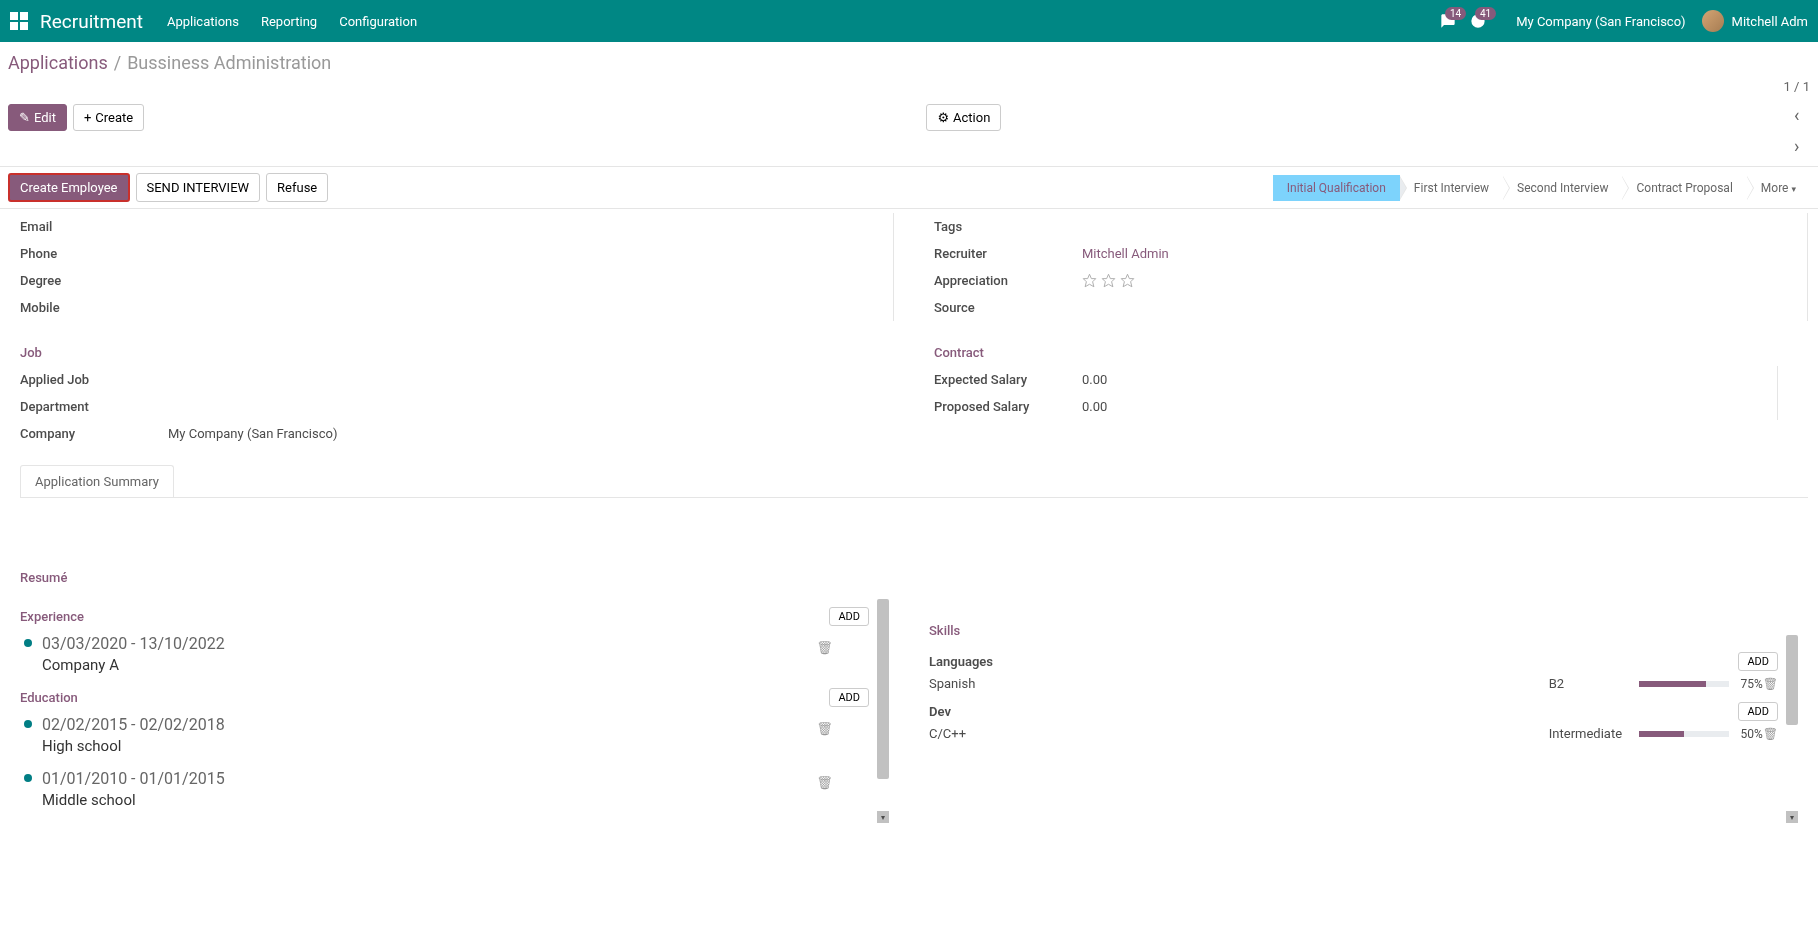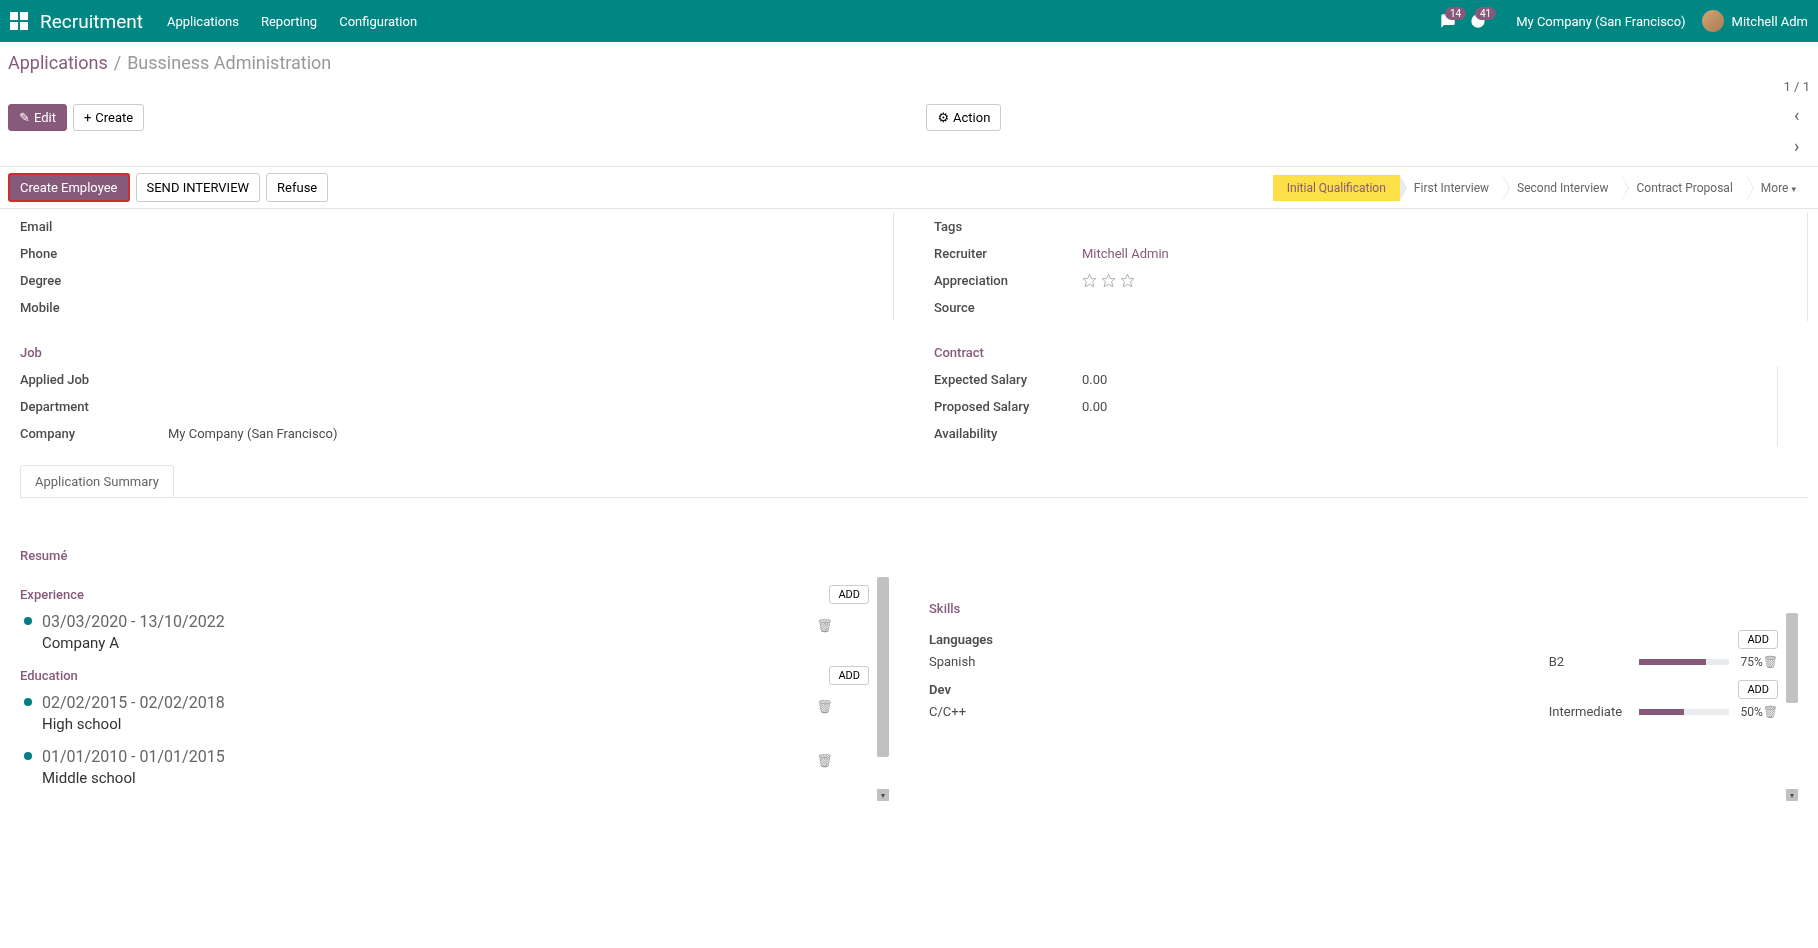--- a/index.html
+++ b/index.html
@@ -34,42 +34,42 @@
 .toolbar .pager-arrow { font-size: 18px; cursor: pointer; color: #666; padding: 0 4px; }
 
 
 .statusbar { display: flex; align-items: center; padding: 6px 8px; border-bottom: 1px solid #e5e5e5; }
 .statusbar .buttons { display: flex; gap: 6px; }
 .statusbar .buttons .btn.highlight { background: #875a7b; color: #fff; border: 2px solid #c9302c; }
 .statusbar .stages { margin-left: auto; display: flex; align-items: center; }
 .stage { padding: 6px 14px; font-size: 12px; color: #666; position: relative; cursor: pointer; background: #fff; }
 .stage:not(:last-child)::after { content: ""; position: absolute; right: -7px; top: 50%; transform: translateY(-50%); width: 0; height: 0; border-top: 12px solid transparent; border-bottom: 12px solid transparent; border-left: 7px solid #e5e5e5; z-index: 1; }
 .stage:not(:last-child)::before { content: ""; position: absolute; right: -6px; top: 50%; transform: translateY(-50%); width: 0; height: 0; border-top: 11px solid transparent; border-bottom: 11px solid transparent; border-left: 6px solid #fff; z-index: 2; }
-.stage.active { background: #fde047; color: #875a7b; }
+.stage.active { background: #7dd3fc; color: #875a7b; }
 .stage.active::before { border-left-color: #e9ecef; }
 .stage .caret { margin-left: 3px; font-size: 9px; }
 
 
 .form-body { padding: 4px 10px 20px 20px; }
 .form-cols { display: flex; gap: 40px; }
 .form-col { flex: 1; }
 .form-row { display: flex; align-items: flex-start; padding: 6px 0; }
 .form-label { width: 140px; font-size: 13px; color: #4c4c4c; font-weight: 500; }
 .form-value { flex: 1; font-size: 13px; padding-left: 8px; }
 .form-value.link { color: #875a7b; }
 .section-header { color: #875a7b; font-size: 13px; font-weight: 500; margin: 14px 0 6px 0; }
 .stars { display: flex; gap: 4px; }
 .star { width: 15px; height: 15px; fill: none; stroke: #aaa; stroke-width: 1.5; cursor: pointer; }
 
 
 .tabs { margin-top: 18px; border-bottom: 1px solid #e5e5e5; }
 .tab { display: inline-block; padding: 8px 14px; font-size: 13px; border: 1px solid #e5e5e5; border-bottom: none; background: #fff; color: #666; border-radius: 3px 3px 0 0; }
 
 
-.resume-section { margin-top: 50px; }
+.resume-section { margin-top: 72px; }
 .resume-title { color: #875a7b; font-size: 13px; font-weight: 500; margin-bottom: 14px; }
 .resume-cols { display: flex; gap: 30px; }
 .resume-left { flex: 1; position: relative; padding-right: 30px; }
 .resume-right { flex: 1; position: relative; padding-right: 30px; }
 .sub-header { color: #875a7b; font-size: 13px; font-weight: 500; margin: 8px 0; display: flex; align-items: center; }
 .add-btn { margin-left: auto; border: 1px solid #ccc; padding: 2px 8px; font-size: 11px; background: #fff; cursor: pointer; border-radius: 3px; }
 .timeline-item { position: relative; padding-left: 22px; margin-bottom: 14px; }
 .timeline-item::before { content: ""; position: absolute; left: 4px; top: 5px; width: 8px; height: 8px; background: #017e84; border-radius: 50%; }
 .timeline-dates { font-size: 16px; color: #666; }
 .timeline-title { font-size: 15px; color: #333; margin-top: 3px; }
@@ -236,24 +236,20 @@
       <div class="section-header">Contract</div>
       <div style="border-right:1px solid #e5e5e5; padding-right:30px;">
         <div class="form-row">
             <div class="form-label">Expected Salary</div>
             <div class="form-value">0.00</div>
           </div>
         <div class="form-row">
             <div class="form-label">Proposed Salary</div>
             <div class="form-value">0.00</div>
           </div>
-        <div class="form-row">
-            <div class="form-label">Availability</div>
-            <div class="form-value"></div>
-          </div>
       </div>
     </div>
   </div>
 
   <div class="tabs">
     <div class="tab">Application Summary</div>
   </div>
 
   <div class="resume-section">
     <div class="resume-title">Resumé</div>

